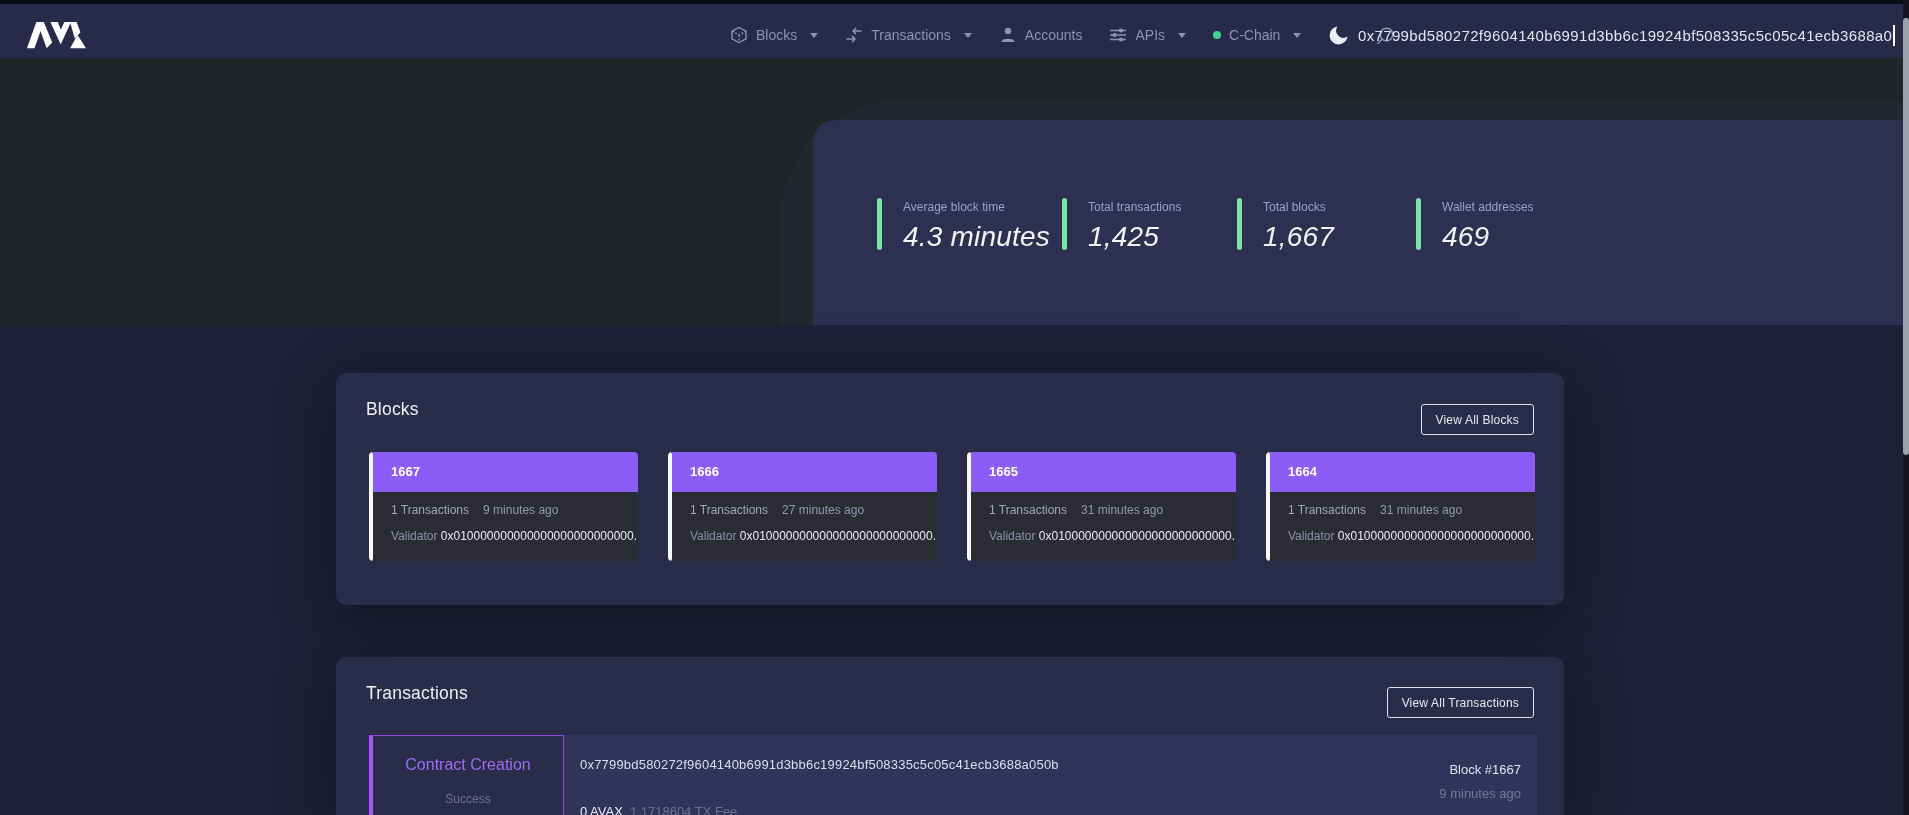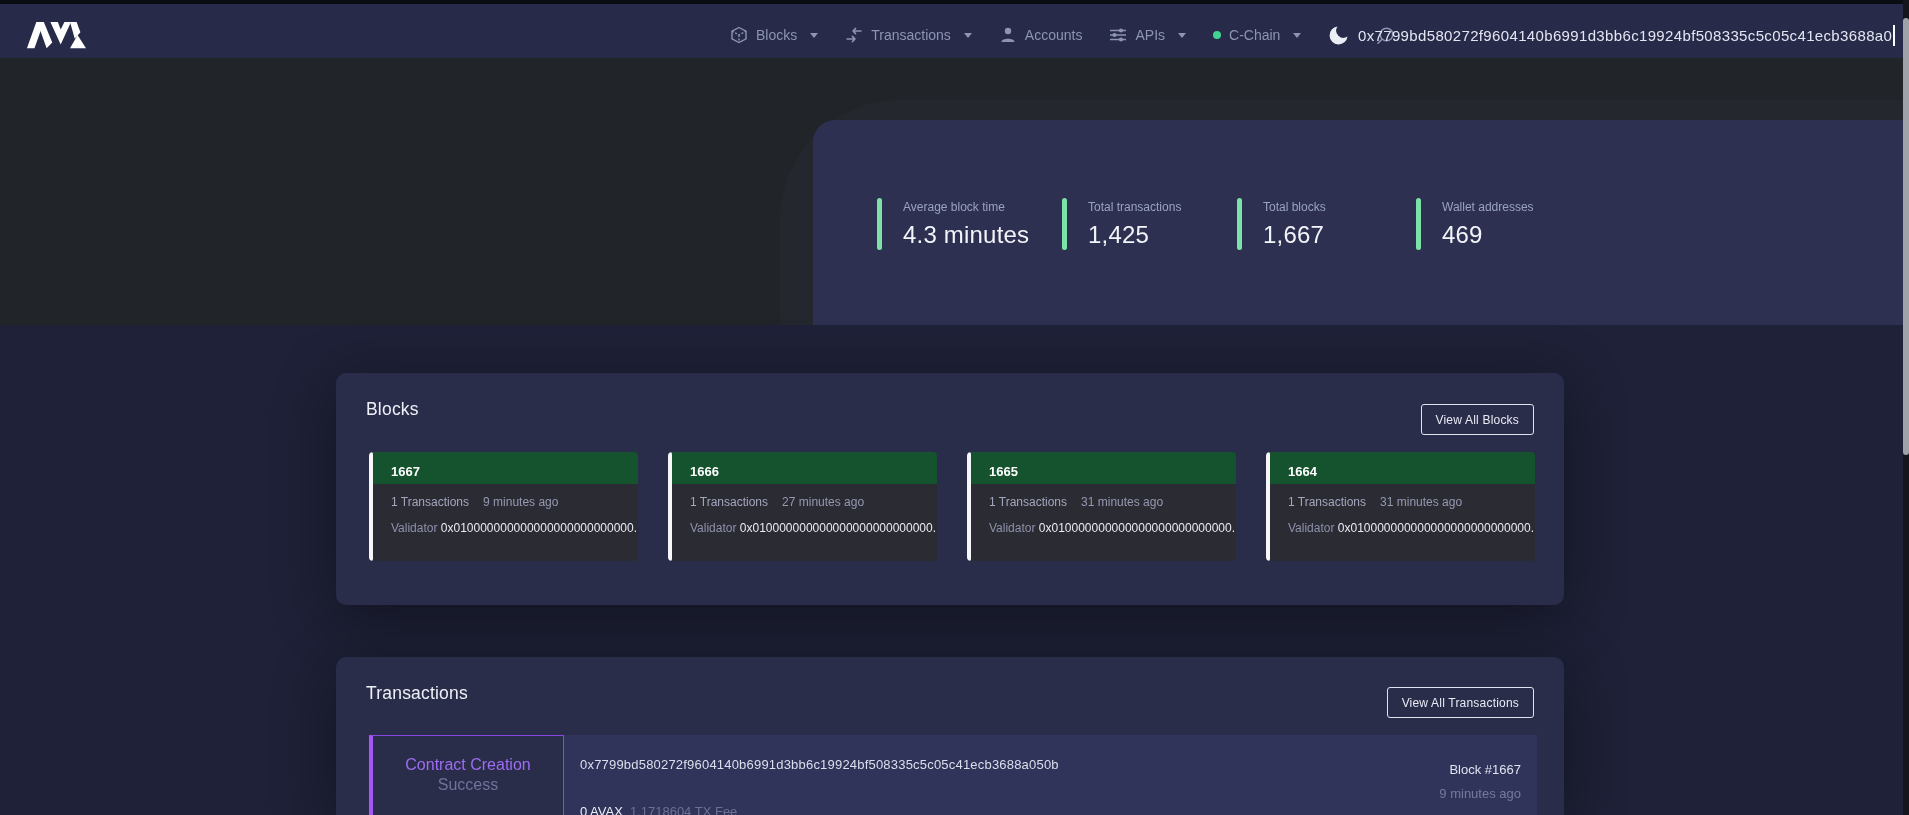--- a/index.html
+++ b/index.html
@@ -21,48 +21,48 @@
   #caret { left:1893px; top:21px; width:2px; height:21px; background:#ffffff; }
 
   
   #hero-slate { left:0; top:58px; width:1909px; height:267px; background:#212529; }
   #hero-layer2 { left:780px; top:100px; width:1129px; height:225px; background:#24282e; border-top-left-radius:120px; }
   #hero-panel { left:813px; top:120px; width:1096px; height:205px; background:#2d3050; border-top-left-radius:22px; }
   .stat { position:absolute; top:198px; display:flex; }
   .stat-bar { width:5px; height:52px; border-radius:2.5px; background:#7de2a7; }
   .stat-txt { margin-left:21px; }
   .stat-label { font-size:12px; color:#9aa2c4; margin-top:2px; }
-  .stat-value { font-size:24px; color:#f3f4f9; margin-top:7px; letter-spacing:0.2px; }
+  .stat-value { font-size:28px; color:#f3f4f9; margin-top:7px; letter-spacing:0.2px;font-style:italic; }
 
   
   .card { position:absolute; left:336px; width:1228px; background:#2a2d4a; border-radius:10px; box-shadow:0 12px 60px rgba(0,0,0,0.4); }
   #blocks-card { top:373px; height:232px; }
   #tx-card { top:657px; height:158px; border-radius:10px 10px 0 0; overflow:hidden; }
   .card-title { position:absolute; left:30px; top:26px; font-size:17.5px; color:#eef0f7; letter-spacing:0.2px; }
   .view-all-btn { position:absolute; right:30px; background:transparent; border:1px solid #dfe3ef; border-radius:3px;
                   color:#e8eaf4; font-size:12px; padding:8px 14px; height:31px; cursor:pointer; font-family:"Liberation Sans", sans-serif; letter-spacing:0.2px; }
   #blocks-card .view-all-btn { top:31px; }
   #tx-card .view-all-btn { top:30px; }
 
   
   .tile { position:absolute; top:79px; width:269px; height:109px; display:flex; border-radius:4px; overflow:hidden; cursor:pointer; }
   .tile-bar { width:4px; background:#f7f7fa; border-radius:3px; flex:none; }
   .tile-main { flex:1; display:flex; flex-direction:column; min-width:0; }
-  .tile-head { height:32px; background:#14532d; line-height:40px; padding-left:18px; font-size:13px; font-weight:bold; color:#ffffff; }
+  .tile-head { height:40px; background:#8b5cf6; line-height:40px; padding-left:18px; font-size:13px; font-weight:bold; color:#ffffff; }
   .tile-body { flex:1; background:#2b2b33; padding:11px 10px 0 18px; font-size:12px; white-space:nowrap; overflow:hidden; }
   .tile-line1 { color:#a3a6bd; }
   .tile-time { color:#9599b1; margin-left:14px; }
   .tile-line2 { margin-top:12px; color:#8d91ab; }
   .tile-validator { color:#e9ebf4; }
 
   
   #tx-row { position:absolute; left:33px; top:78px; width:1168px; height:82px; display:flex; }
   #tx-status-box { width:195px; flex:none; border:1px solid #8a46e4; border-left:4px solid #a855f7; padding-top:20px; text-align:center; }
   #tx-type { color:#9d6df2; font-size:16px; }
-  #tx-status { color:#71719b; font-size:16px; margin-top:2px; }
+  #tx-status { color:#71719b; font-size:12px; margin-top:18px; }
   #tx-details { flex:1; background:#31345a; position:relative; font-size:13px; }
   #tx-hash { position:absolute; left:16px; top:22px; color:#dcdfeb; letter-spacing:0.2px; }
   #tx-fromto { position:absolute; left:16px; top:46px; color:#dcdfeb; letter-spacing:0.2px; }
   #tx-arrow { color:#8d91ab; margin:0 8px; }
   #tx-to { color:#dcdfeb; text-decoration:underline dashed; text-underline-offset:3px; text-decoration-thickness:1px; cursor:pointer; }
   #tx-amount-row { position:absolute; left:16px; top:69px; }
   #tx-amount { color:#eceef6; }
   #tx-fee { color:#6d7190; margin-left:7px; }
   #tx-block { position:absolute; right:16px; top:27px; color:#dfe2ef; cursor:pointer; }
   #tx-time { position:absolute; right:16px; top:51px; color:#757a9a; }

